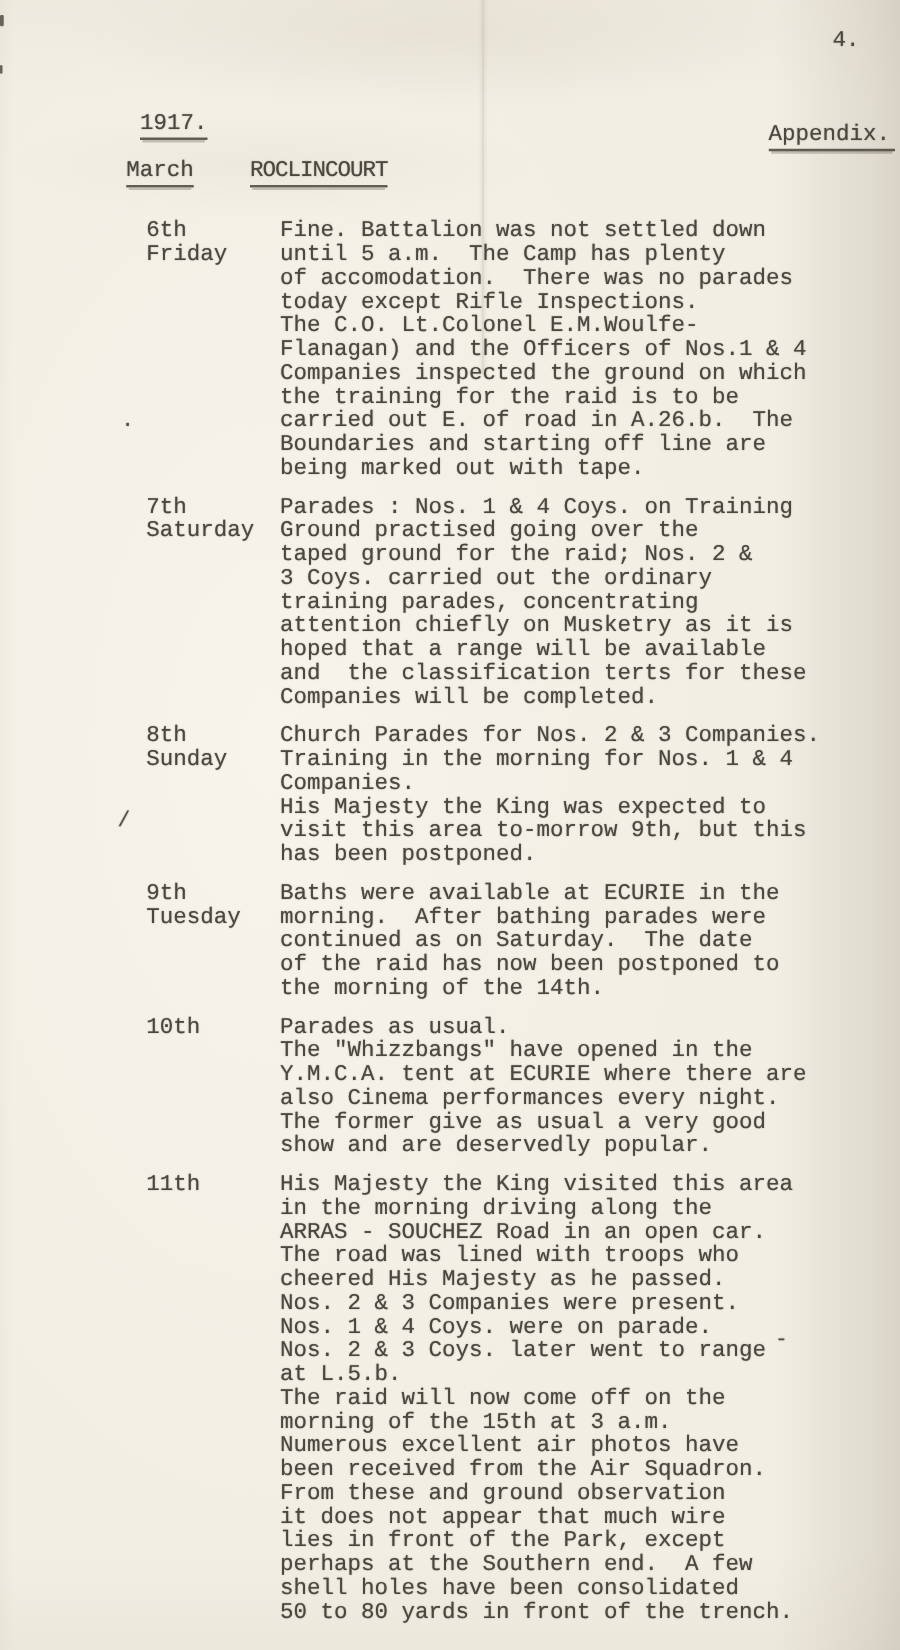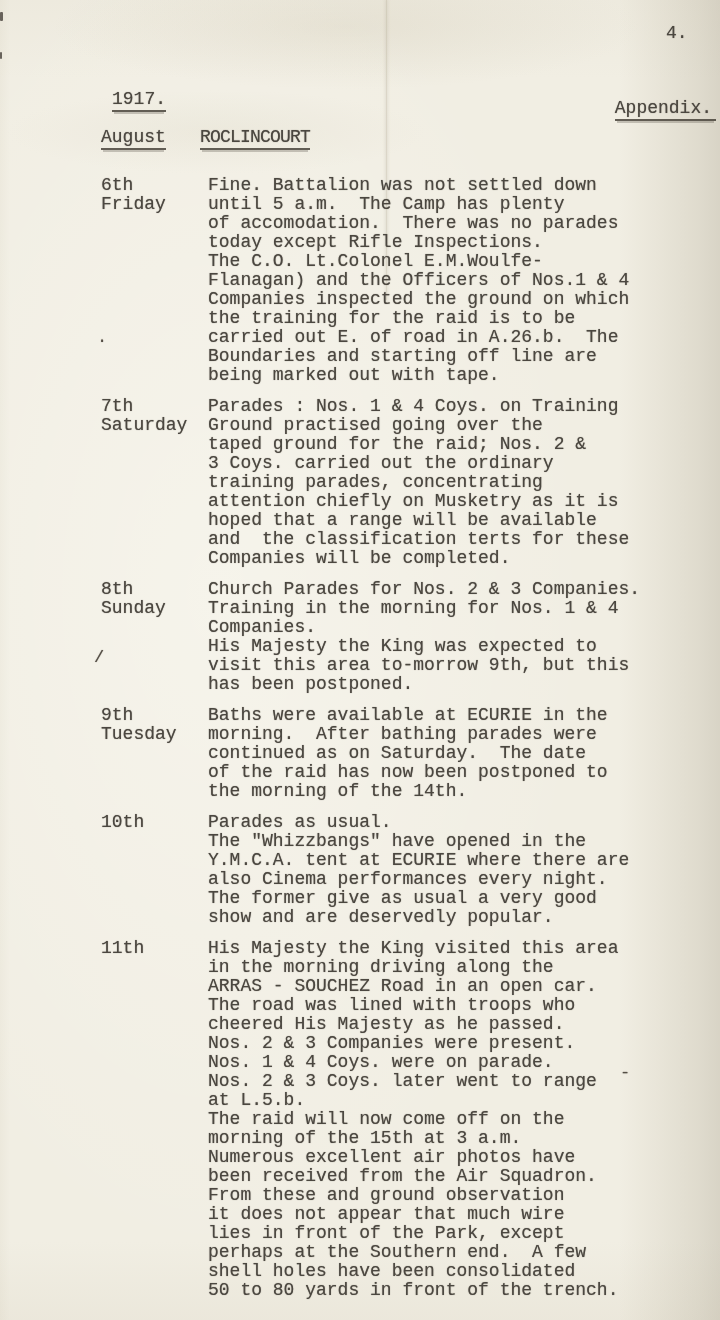--- a/index.html
+++ b/index.html
@@ -33,38 +33,38 @@
   .pagenum{position:absolute;left:666px;top:24px;}
   .uline{
     border-bottom:2px solid rgba(66,61,52,0.82);
     padding-bottom:1px;
     box-shadow:0 4px 0 -2px rgba(90,84,72,0.30);
   }
   .year{position:absolute;left:112px;top:90px;}
   .appendix{position:absolute;right:4px;top:99px;padding-right:4px;}
   .month{position:absolute;left:101px;top:128px;}
   .location{position:absolute;left:200px;top:128px;letter-spacing:-0.8px;}
-  .entries{position:absolute;left:0;top:176px;right:0;}
+  .entries{position:absolute;left:0;top:176px;right:0;padding-left:16px;}
   .entry{position:relative;margin-bottom:12px;}
   .date-col{position:absolute;left:101px;top:0;width:104px;}
   .body{margin-left:208px;width:480px;white-space:pre-wrap;}
   .stray{position:absolute;color:rgba(72,66,56,0.85);font-size:17px;}
 </style>
 </head>
 <body>
 
 <div class="sheet">
   <div class="crease"></div>
   <div class="edge-speck speck-a"></div>
   <div class="edge-speck speck-b"></div>
 
   <div class="pagenum">4.</div>
   <div class="year uline">1917.</div>
   <div class="appendix uline">Appendix.</div>
-  <div class="month uline">August</div>
+  <div class="month uline">March</div>
   <div class="location uline">ROCLINCOURT</div>
 
   <div class="entries" id="entries">
       <div class="entry">
         <div class="date-col">
           <div class="date">6th</div>
           <div class="day">Friday</div>
         </div>
         <div class="body">Fine. Battalion was not settled down
 until 5 a.m.  The Camp has plenty

